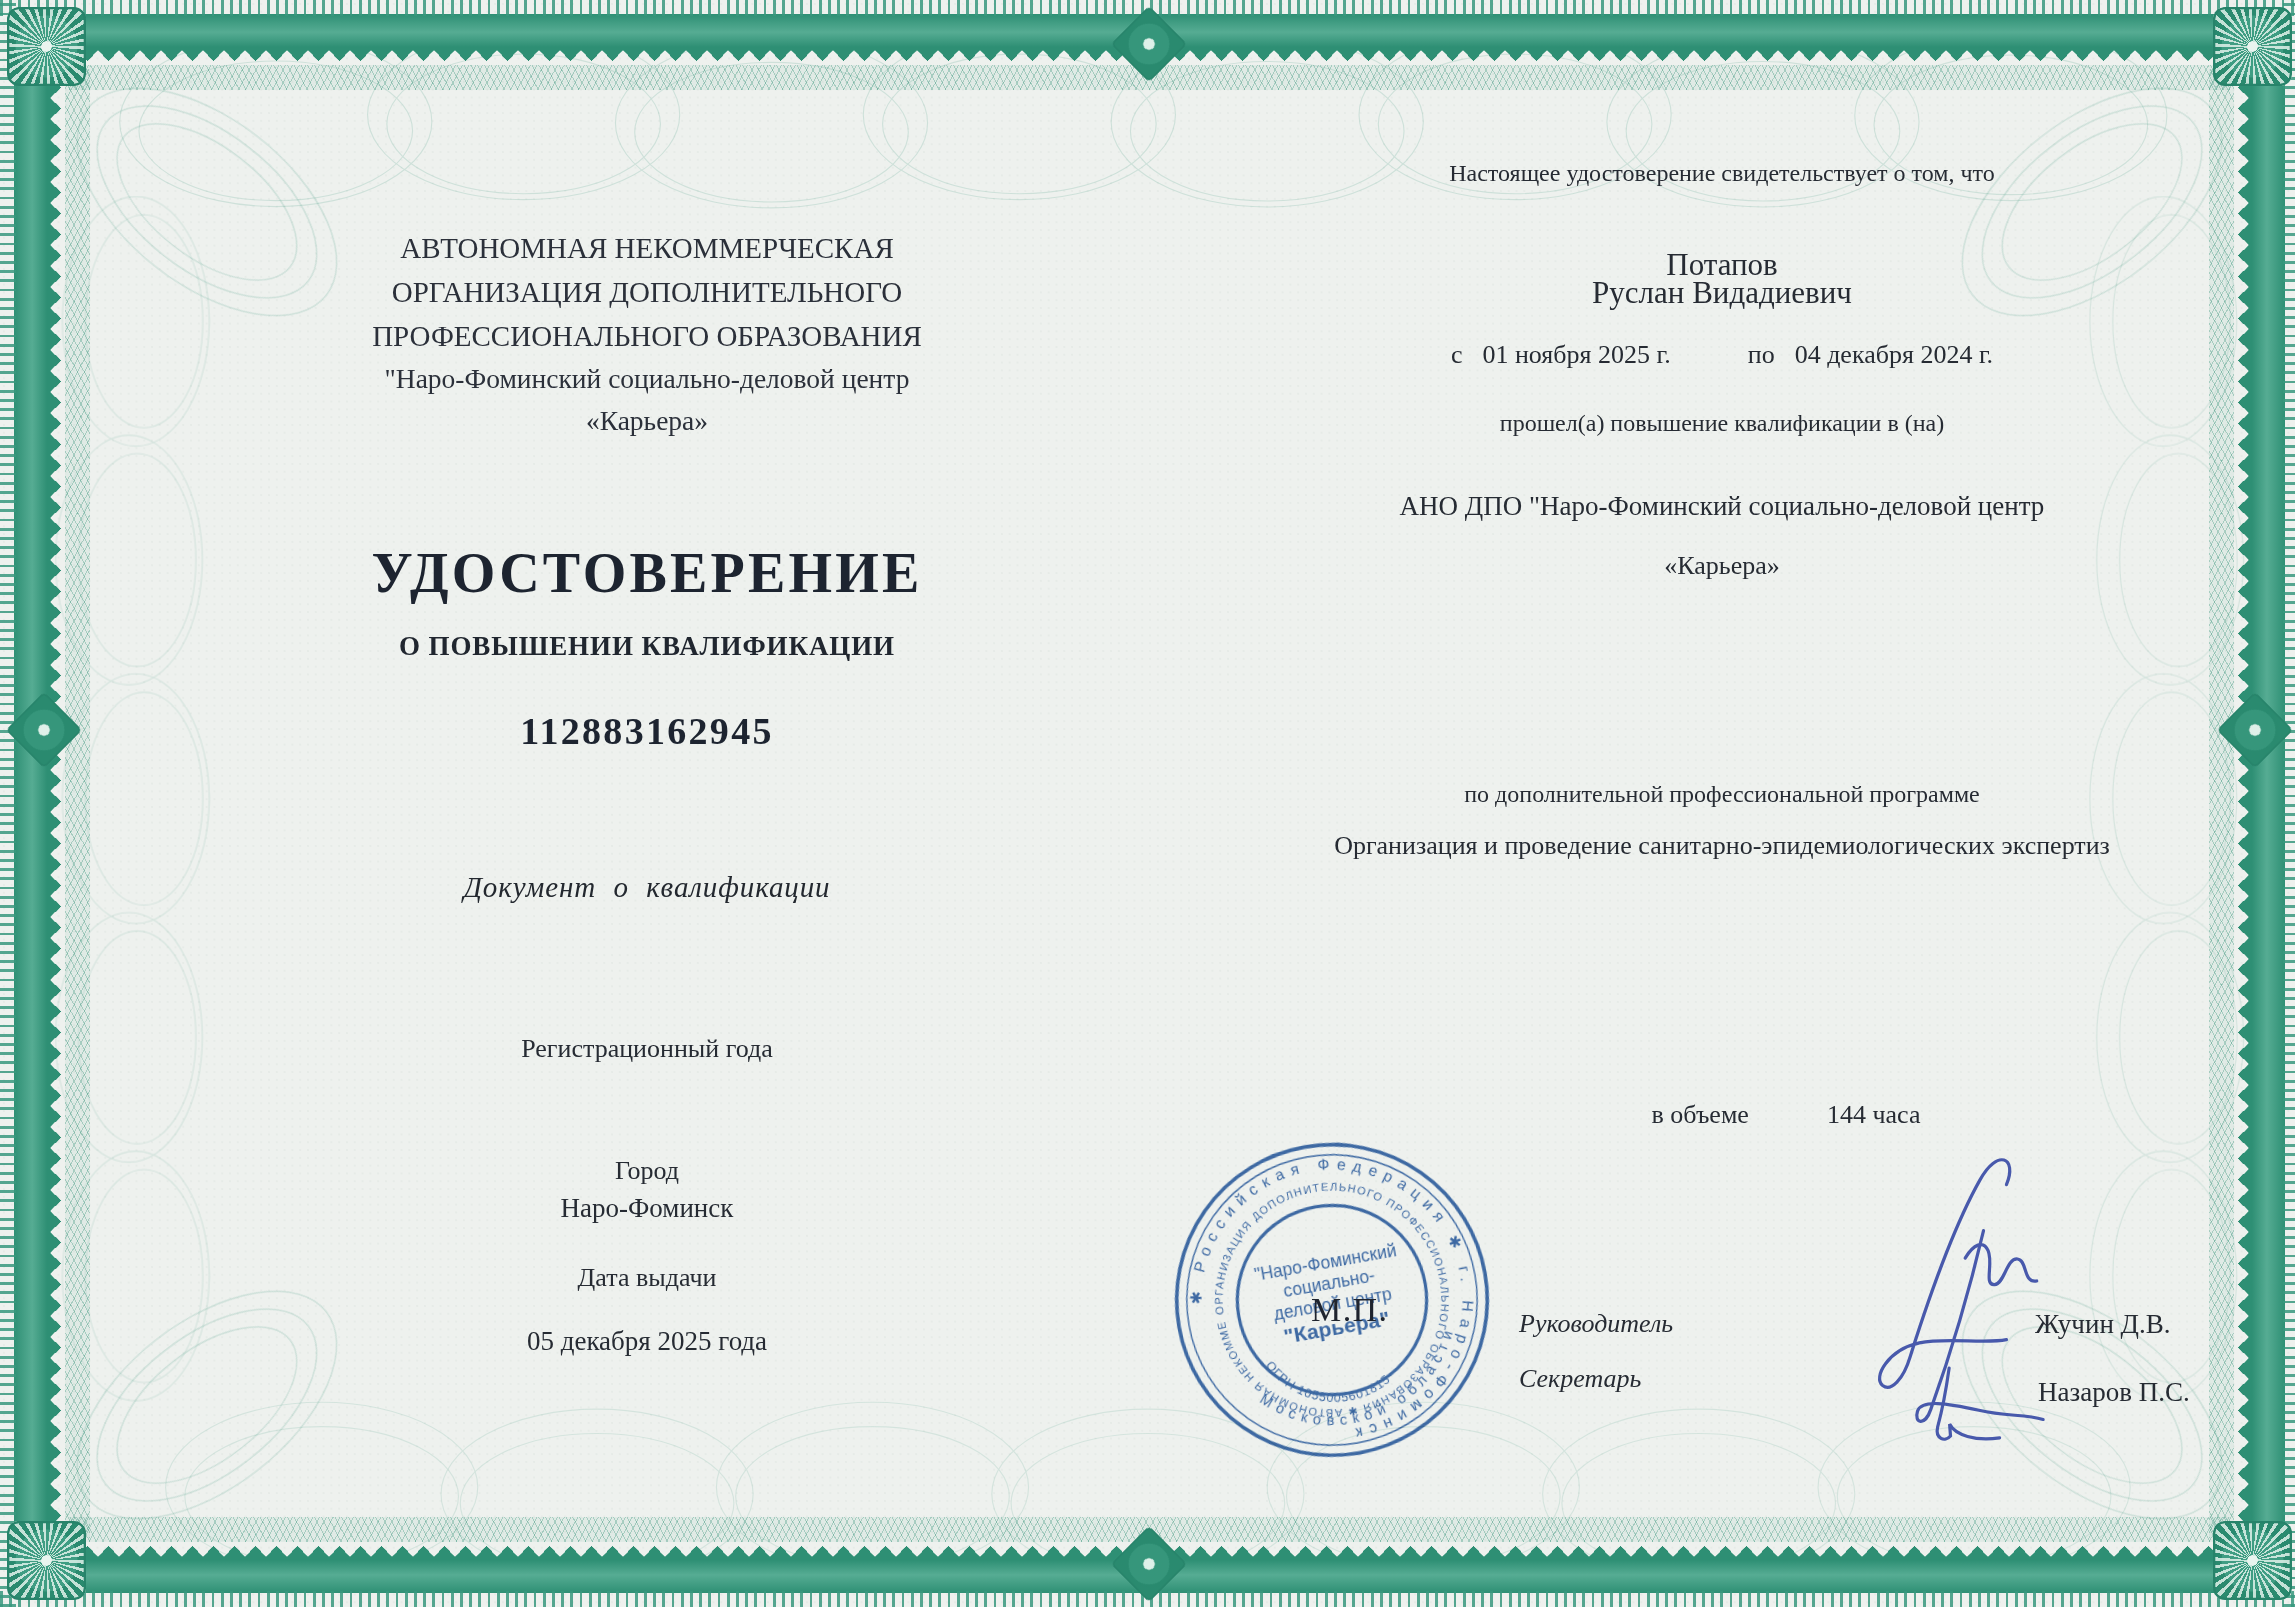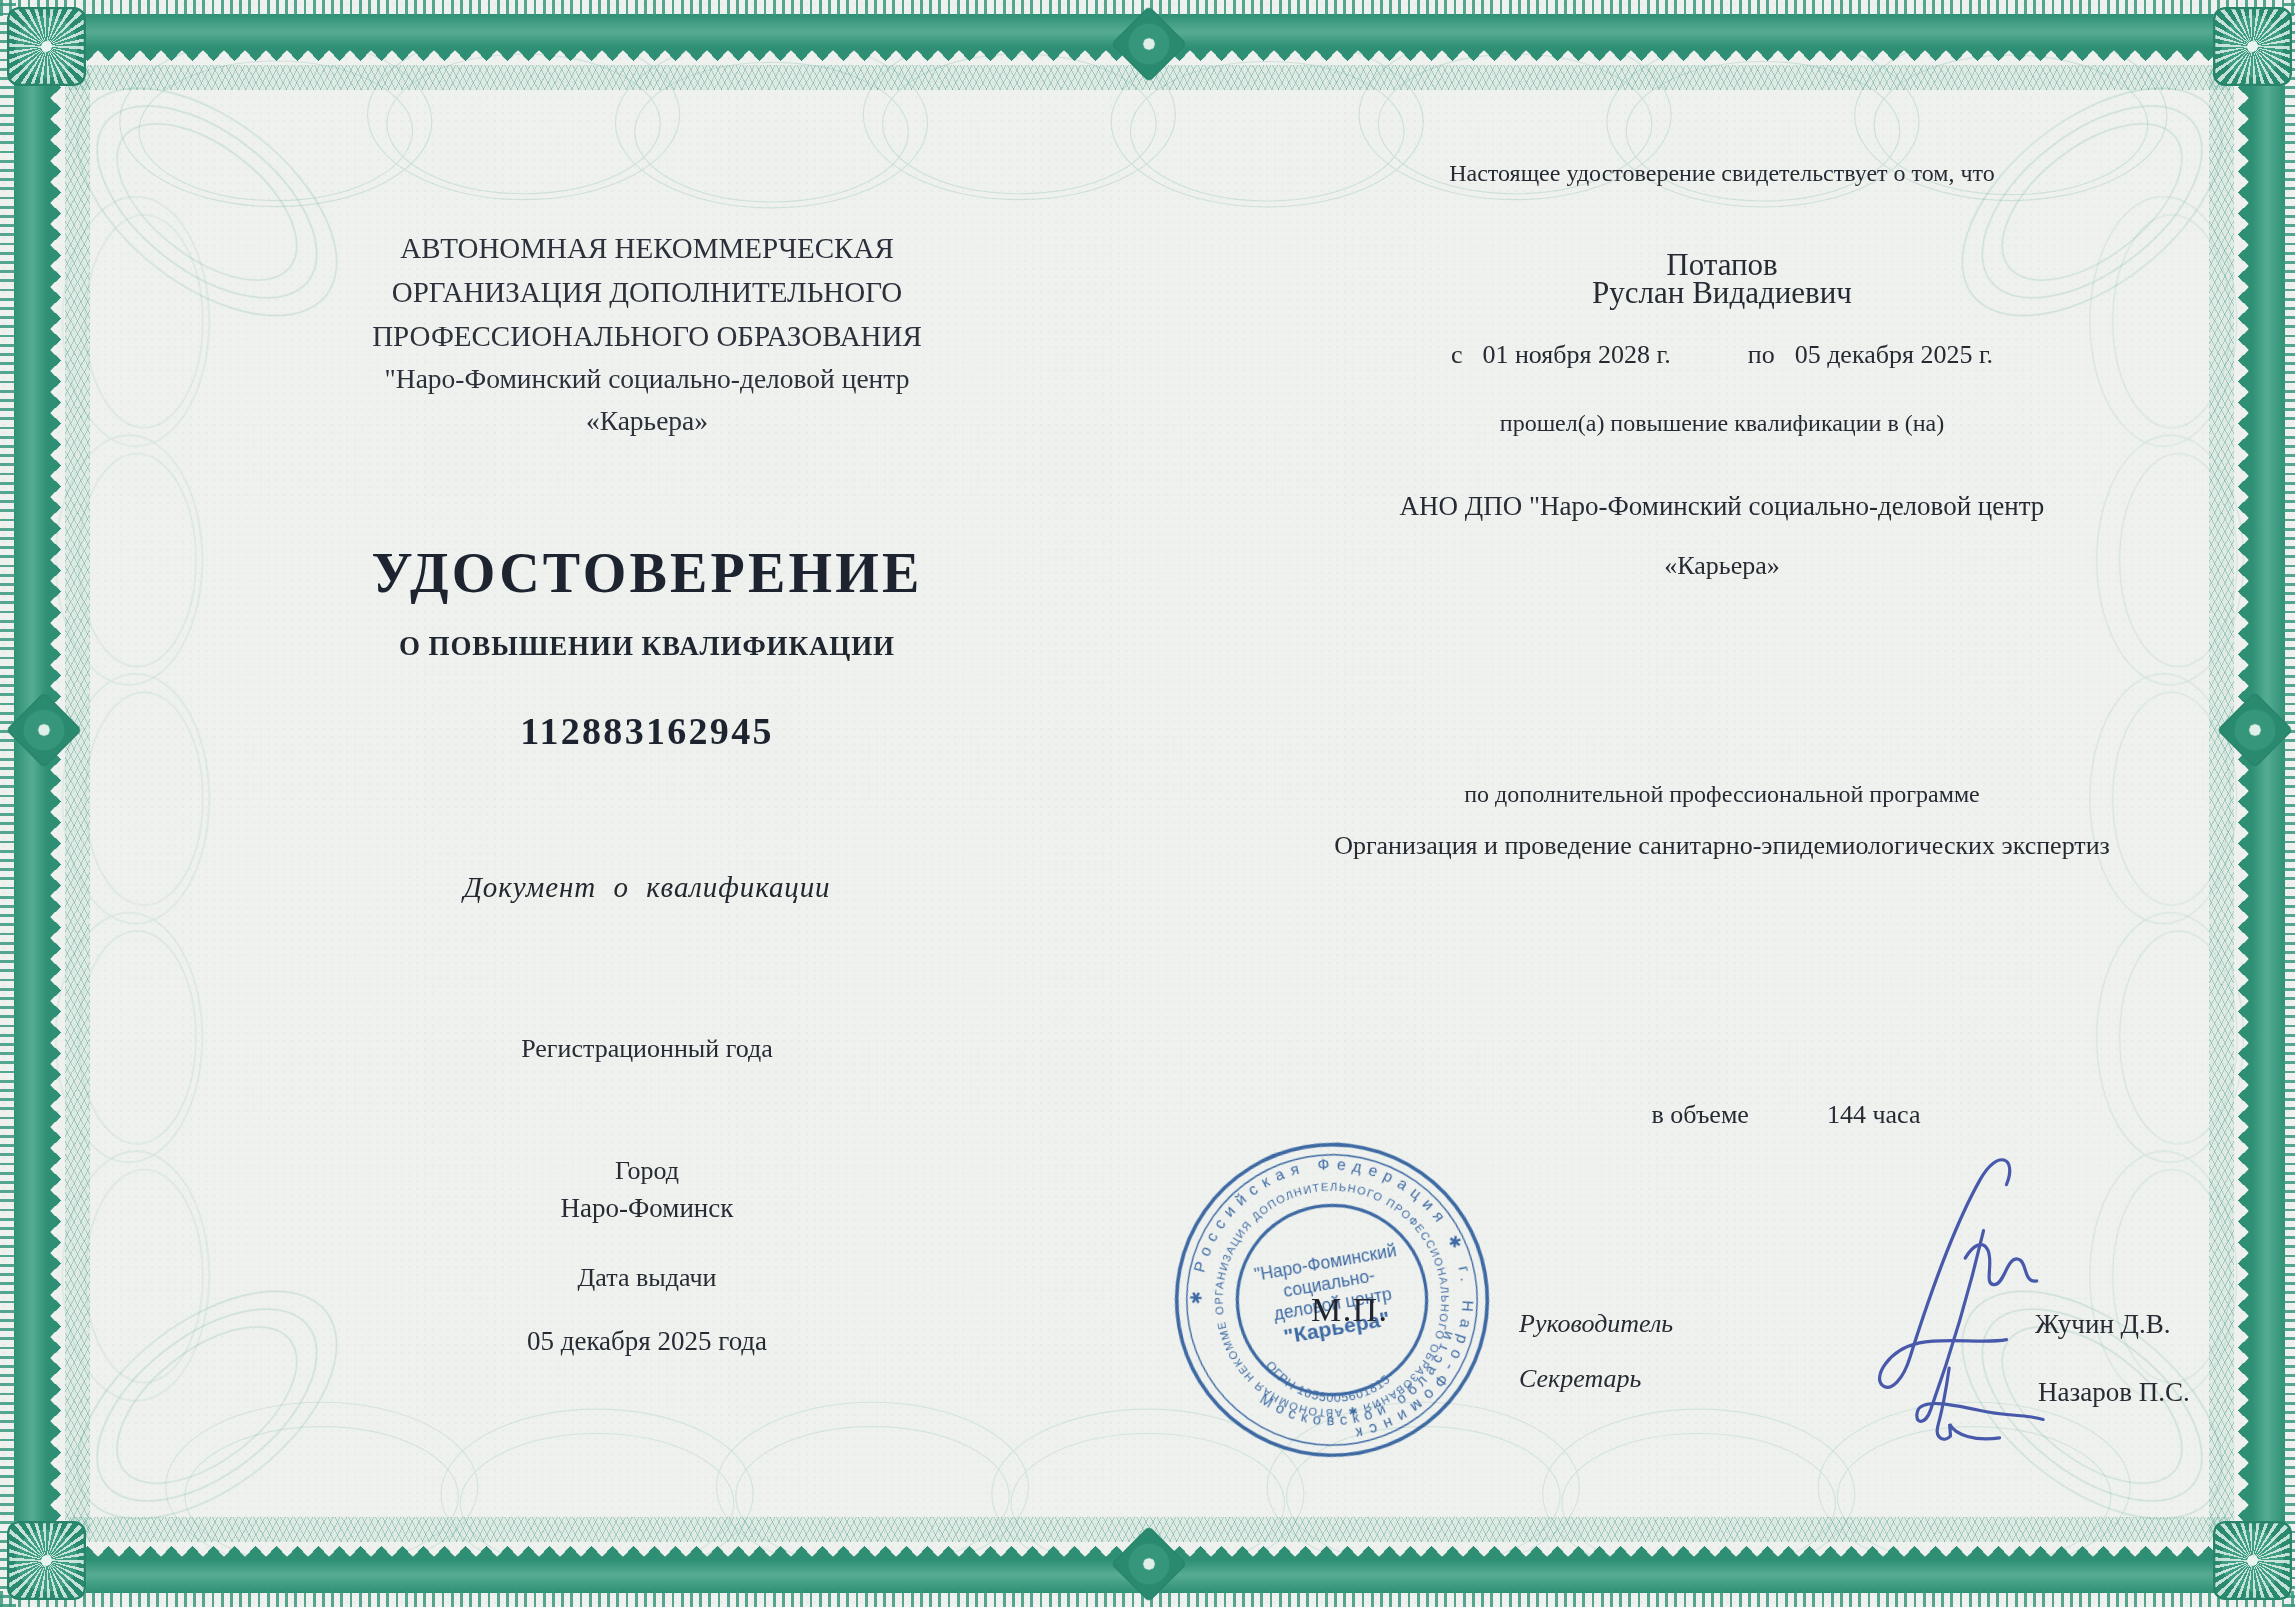--- a/index.html
+++ b/index.html
@@ -179,24 +179,24 @@
   <div class="abs lc f58" style="top:1193px;z-index:6;">Наро-Фоминск</div>
   <div class="abs lc f56" style="top:1156px;z-index:6;">Город</div>
   <div class="abs lc f56" style="top:1263px;z-index:6;">Дата выдачи</div>
   <div class="abs lc f58" style="top:1326px;z-index:6;">05 декабря 2025 года</div>
 
   <div class="abs rc intro" style="z-index:6;">Настоящее удостоверение свидетельствует о том, что</div>
   <div class="abs rc surname" style="z-index:6;">Потапов</div>
   <div class="abs rc fullname" style="z-index:6;">Руслан Видадиевич</div>
   <div class="abs rc period" style="z-index:6;">
     <span>с</span>
-    <span>01 ноября 2028 г.</span>
+    <span>01 ноября 2025 г.</span>
     <span class="gap"></span>
     <span>по</span>
-    <span>05 декабря 2025 г.</span>
+    <span>04 декабря 2024 г.</span>
   </div>
   <div class="abs rc passed" style="z-index:6;">прошел(а) повышение квалификации в (на)</div>
   <div class="abs rc orgline1" style="z-index:6;">АНО ДПО "Наро-Фоминский социально-деловой центр</div>
   <div class="abs rc orgline2" style="z-index:6;">«Карьера»</div>
   <div class="abs rc programlabel" style="z-index:6;">по дополнительной профессиональной программе</div>
   <div class="abs rc programname" style="z-index:6;">Организация и проведение санитарно-эпидемиологических экспертиз</div>
   <div class="abs rc volume" style="z-index:6;">
     <span>в объеме</span>
     <span>144 часа</span>
   </div>

